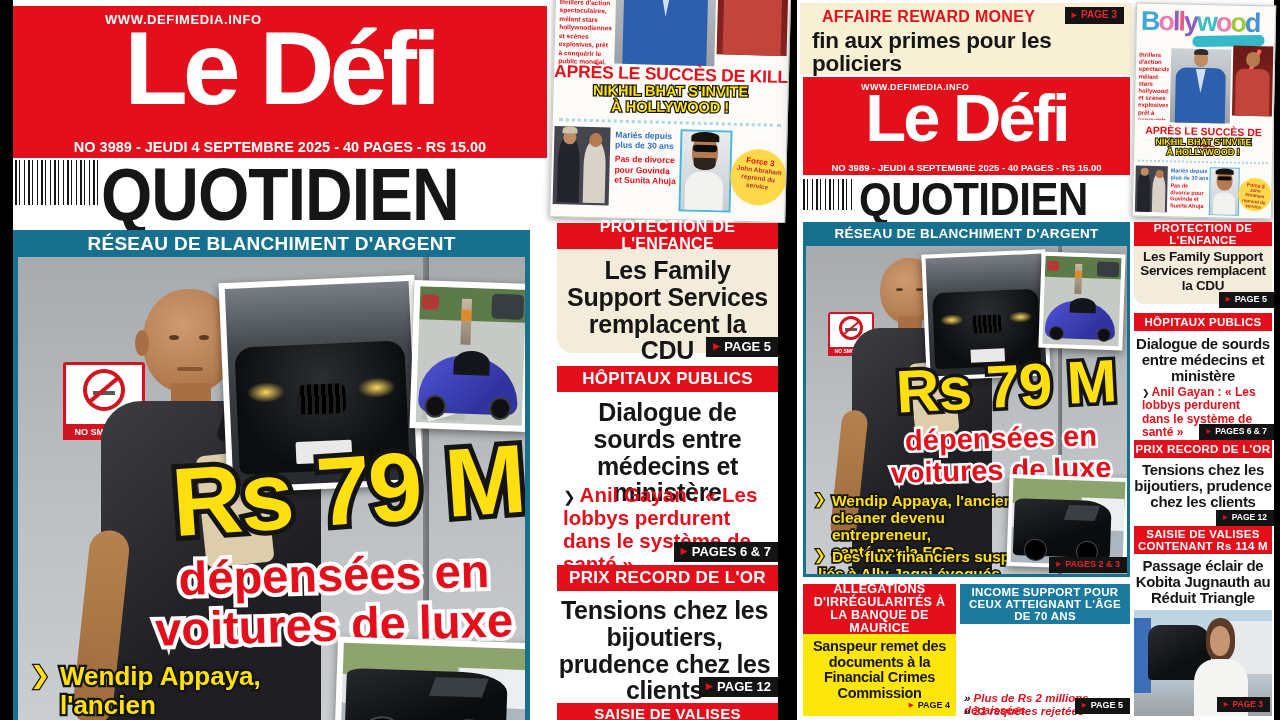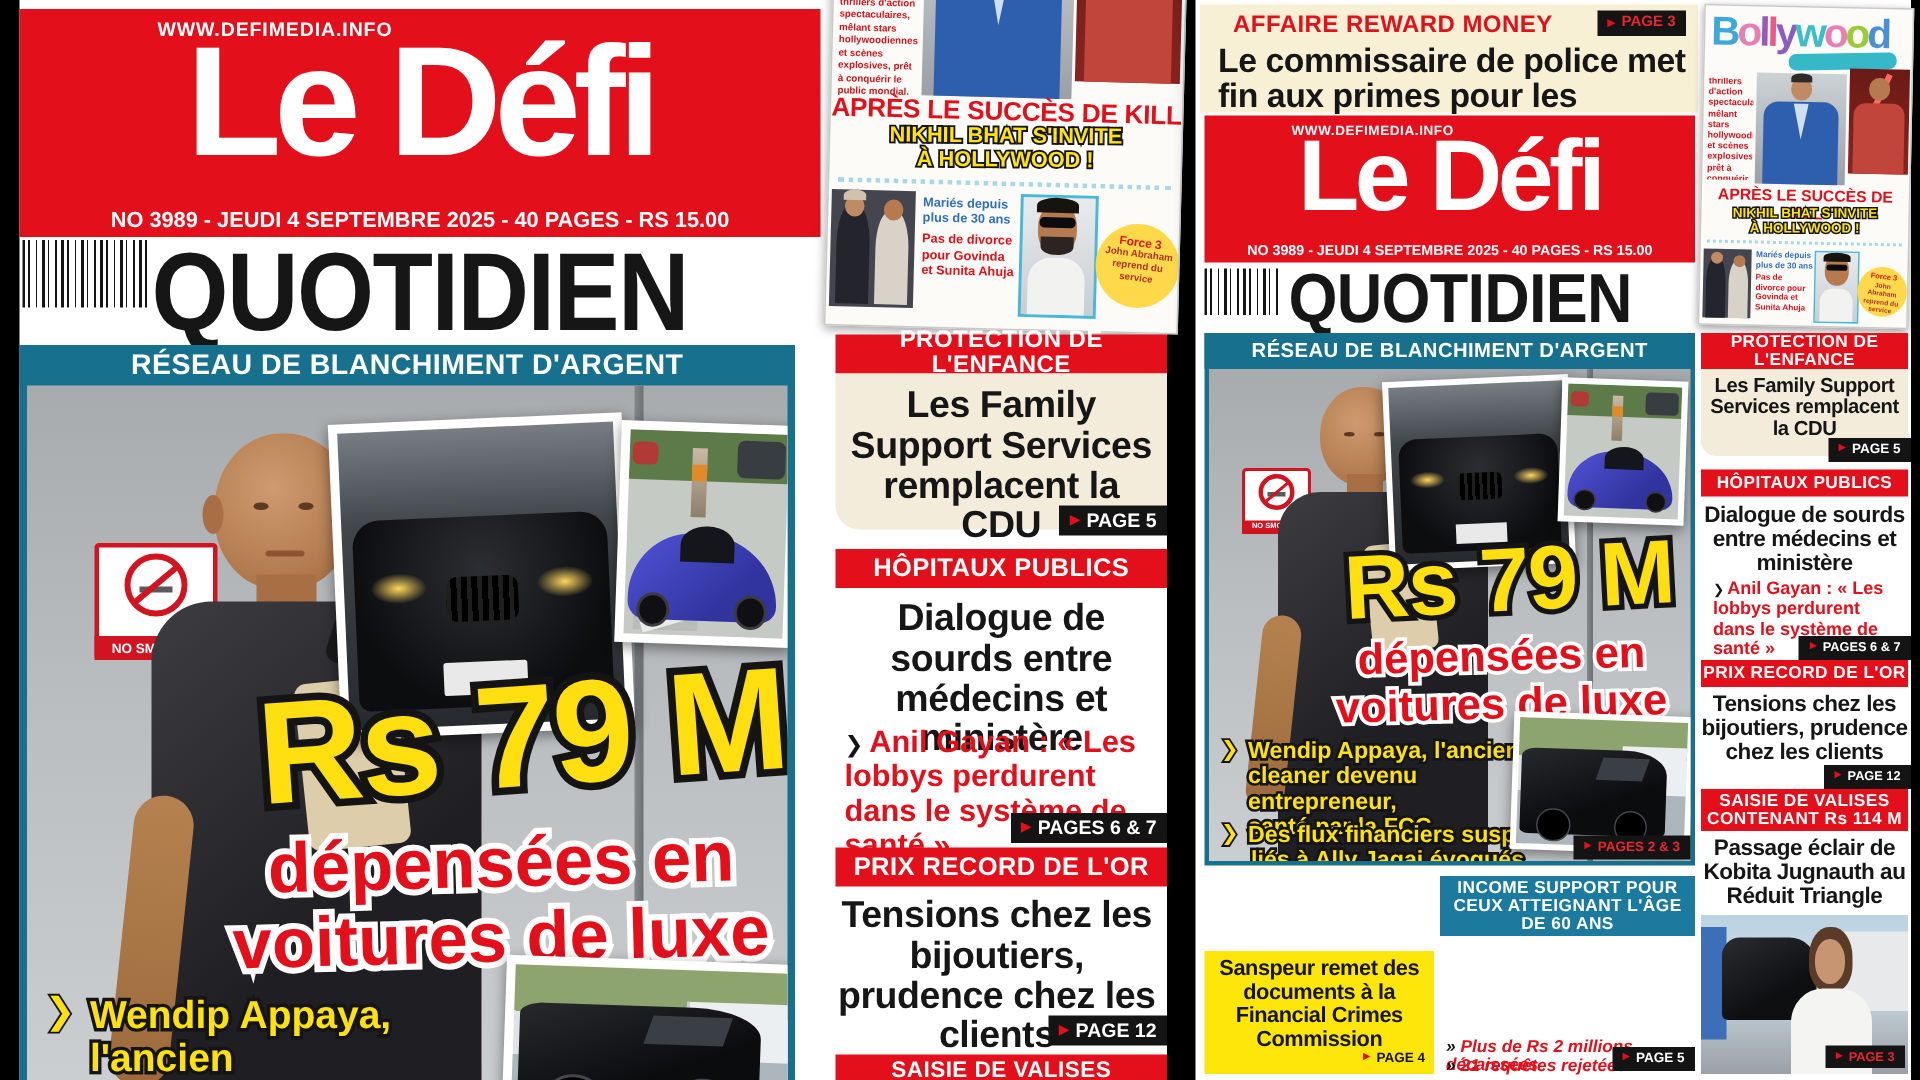--- a/index.html
+++ b/index.html
@@ -202,21 +202,20 @@
 
 <div class="page" id="right-page" style="left:797px;top:0;width:477px;height:720px;">
 
   <div class="abs" style="left:3px;top:3px;width:332px;height:72px;background:#f7f0d4;">
     <div class="abs w800" style="left:22px;top:5px;font-size:16px;color:#e3101c;letter-spacing:.3px;">AFFAIRE REWARD MONEY</div>
     <div class="badge rtx" style="right:8px;top:4px;font-size:10px;">
       <span class="tri">▶</span>
       <span>PAGE 3</span>
     </div>
     <div class="abs w900 ink" style="left:12px;top:26px;width:320px;font-size:22.5px;line-height:1.04;letter-spacing:-.3px;">
-      <div>Le commissaire de police met</div>
       <div>fin aux primes pour les policiers</div>
     </div>
   </div>
 
   <div class="abs" style="left:6px;top:77px;width:327px;height:98px;background:#e3101c;">
     <div class="abs w700 white" style="top:5px;left:58px;font-size:9px;letter-spacing:.4px;">WWW.DEFIMEDIA.INFO</div>
     <div class="abs w900 white ctr" style="top:6px;left:0;width:100%;font-size:67px;line-height:1.05;letter-spacing:-3px;">Le Défi</div>
     <div class="abs w900 white ctr" style="bottom:2px;left:0;width:100%;font-size:9.5px;">NO 3989 - JEUDI 4 SEPTEMBRE 2025 - 40 PAGES - RS 15.00</div>
   </div>
   <div class="barcode" style="left:6px;top:179px;width:50px;height:31px;"></div>
@@ -268,49 +267,50 @@
       <div class="abs w900 ctr ts-w5" style="left:70px;top:208px;width:250px;font-size:29px;color:#e3101c;transform:rotate(-1.5deg);">voitures de luxe</div>
       <div class="ybul ts-k3" style="left:8px;top:246px;width:210px;font-size:15.5px;">
         <span class="abs ts-k2" style="left:0;top:0;font-size:14px;color:#ffe10e;">❯</span>
         <div style="margin-left:18px;">Wendip Appaya, l'ancien</div>
         <div style="margin-left:18px;">cleaner devenu entrepreneur,</div>
         <div style="margin-left:18px;">santé par la FCC</div>
       </div>
       <div class="ybul ts-k3" style="left:8px;top:302px;width:230px;font-size:15.5px;">
         <span class="abs ts-k2" style="left:0;top:0;font-size:14px;color:#ffe10e;">❯</span>
         <div style="margin-left:18px;">Des flux financiers suspects</div>
-        <div style="margin-left:20px;">liés à Ally Jagai évoqués</div>
+        <div style="margin-left:4px;">liés à Ally Jagai évoqués</div>
       </div>
       <div class="photo" style="left:202px;top:230px;width:120px;height:92px;transform:rotate(2deg);">
         <div class="ph-in" style="left:4px;right:4px;top:4px;bottom:4px;background:linear-gradient(180deg,#8da46e 0%,#8da46e 30%,#dfe3e7 30%,#dfe3e7 58%,#aeb6bd 58%,#aeb6bd 100%);">
           <div class="abs" style="right:0;top:20%;width:38%;height:38%;background:#eceff1;"></div>
           <div class="abs" style="left:2%;bottom:8%;width:86%;height:68%;border-radius:10% 28% 6% 6%;background:linear-gradient(160deg,#27292d,#0b0c0e 62%);"></div>
           <div class="abs" style="left:48%;top:30%;width:28%;height:18%;background:#3a3f46;transform:skewX(-18deg);"></div>
           <div class="abs" style="left:12%;bottom:2%;width:18%;height:24%;border-radius:50%;background:#000;border:1px solid #44474b;"></div>
           <div class="abs" style="left:58%;bottom:2%;width:18%;height:24%;border-radius:50%;background:#000;border:1px solid #44474b;"></div>
         </div>
       </div>
     </div>
     <div class="badge rtx" style="right:3px;bottom:4px;font-size:9px;">
       <span class="tri">▶</span>
       <span>PAGES 2 &amp; 3</span>
     </div>
   </div>
 
   <div class="abs" style="left:6px;top:584px;width:153px;height:132px;">
+    <div class="kban" style="left:0;top:0;width:100%;height:50px;font-size:12.5px;padding:0 4px;box-sizing:border-box;">ALLÉGATIONS D'IRRÉGULARITÉS À LA BANQUE DE MAURICE</div>
     <div class="abs" style="left:0;top:50px;width:100%;height:82px;background:#ffe60a;"></div>
     <div class="hl" style="left:4px;top:55px;width:145px;font-size:14.5px;">Sanspeur remet des documents à la Financial Crimes Commission</div>
     <div class="badge" style="right:4px;bottom:4px;font-size:9px;background:transparent;color:#141414;padding:2px 2px;">
       <span class="tri">▶</span>
       <span>PAGE 4</span>
     </div>
   </div>
 
   <div class="abs" style="left:163px;top:584px;width:170px;height:132px;">
-    <div class="kban tealban" style="left:0;top:0;width:100%;height:40px;font-size:11.5px;padding:0 2px;box-sizing:border-box;">INCOME SUPPORT POUR CEUX ATTEIGNANT L'ÂGE DE 60 ANS</div>
+    <div class="kban tealban" style="left:0;top:0;width:100%;height:40px;font-size:11.5px;padding:0 2px;box-sizing:border-box;">INCOME SUPPORT POUR CEUX ATTEIGNANT L'ÂGE DE 70 ANS</div>
     <div class="abs w800" style="left:4px;top:108px;font-size:11.5px;font-style:italic;color:#e3101c;">
       <span style="color:#141414;">»</span>
       <span>Plus de Rs 2 millions décaissées</span>
     </div>
     <div class="abs w800" style="left:4px;top:121px;font-size:11.5px;font-style:italic;color:#e3101c;">
       <span style="color:#141414;">»</span>
       <span>21 requêtes rejetées</span>
     </div>
     <div class="badge" style="right:0;bottom:2px;font-size:9px;">
       <span class="tri">▶</span>

